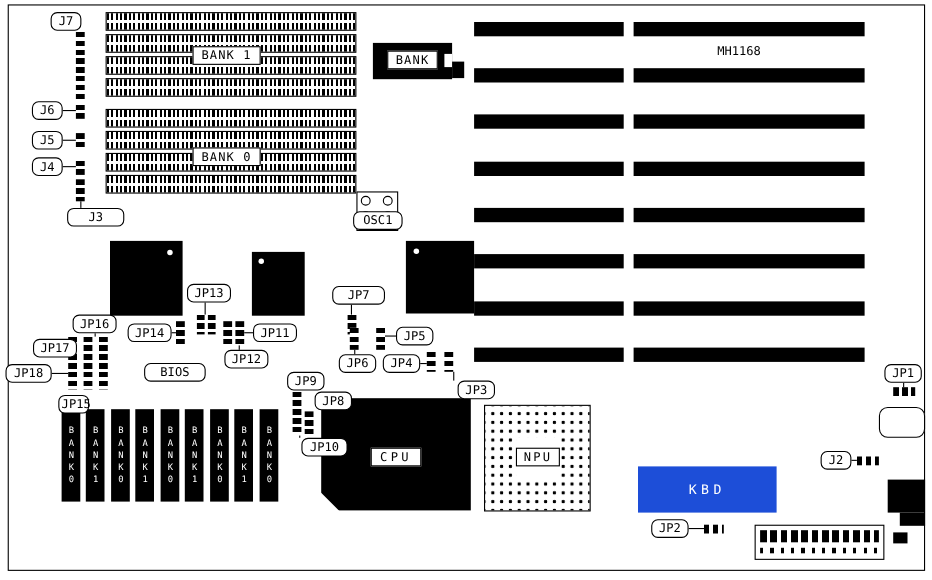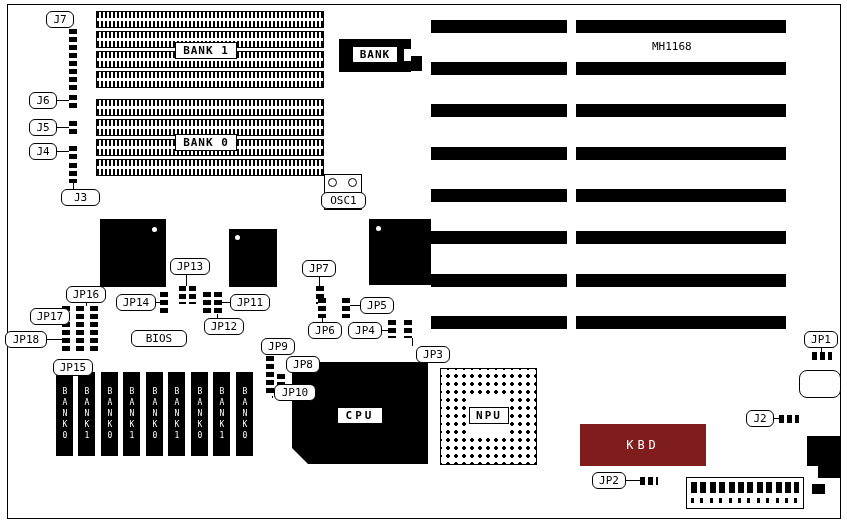--- a/index.html
+++ b/index.html
@@ -23,36 +23,36 @@
   .vhdr { position:absolute; width:8px; background:repeating-linear-gradient(to bottom, #000 0 5px, #fff 5px 8px); }
   .hhdr { position:absolute; height:8px; background:repeating-linear-gradient(to right, #000 0 5px, #fff 5px 8px); }
   .callout {
     position:absolute; background:#fff; border:1px solid #000; border-radius:6px;
     font-size:11px; line-height:15px; height:17px; text-align:center;
     z-index:6; white-space:nowrap; padding:0 2px;
   }
   .sqlabel {
     position:absolute; background:#fff; border:1px solid #000;
     font-size:11px; line-height:15px; height:17px; text-align:center;
-    z-index:6; white-space:nowrap; letter-spacing:1px; padding:0 2px;font-weight:bold;
+    z-index:6; white-space:nowrap; letter-spacing:1px; padding:0 2px;
   }
   .line { position:absolute; background:#000; z-index:5; }
   .dot { position:absolute; width:5px; height:5px; border-radius:50%; background:#fff; z-index:2; }
   .circle { position:absolute; width:9px; height:9px; border-radius:50%; border:1px solid #000; background:#fff; }
   .oscbox { position:absolute; border:1px solid #000; background:#fff; }
   .cpu { position:absolute; background:#000; }
   .cpu-notch { position:absolute; left:-1px; bottom:-1px; width:0; height:0;
     border-bottom:18px solid #fff; border-right:18px solid transparent; }
   .npu {
     position:absolute; border:1px solid #000; background-color:#fff;
     background-image:radial-gradient(#000 1.6px, rgba(0,0,0,0) 1.8px);
     background-size:8px 8px; background-position:3px 3px;
   }
   .npu-core { position:absolute; background:#fff; }
-  .kbd { position:absolute; background:#7f1d1d; color:#fff; display:flex;
+  .kbd { position:absolute; background:#1d4ed8; color:#fff; display:flex;
     align-items:center; justify-content:center; font-size:12px; letter-spacing:4px; }
   .cachechip { position:absolute; width:17px; height:84px; background:#000; color:#fff;
     display:flex; align-items:center; justify-content:center; }
   .cachechip span { writing-mode:vertical-rl; text-orientation:upright;
     font-size:8px; letter-spacing:2px; line-height:1; }
   .pwrconn { position:absolute; border:1px solid #000; background:#fff; }
   .pwrpins { position:absolute; left:4px; top:4px; right:4px; height:11px;
     background:repeating-linear-gradient(to right, #000 0 6px, rgba(0,0,0,0) 6px 9.4px); }
   .pwrticks { position:absolute; left:4px; top:20px; right:4px; height:5px;
     background:repeating-linear-gradient(to right, #000 0 3px, rgba(0,0,0,0) 3px 9.4px); }
@@ -125,28 +125,28 @@
   <div class="callout" style="left:29px;top:119px;width:28px">J5</div>
   <div class="line" style="left:57px;top:127px;width:12px;height:1px"></div>
   <div class="vhdr" style="left:69px;top:121px;height:13px"></div>
 
   <div class="callout" style="left:29px;top:143px;width:28px">J4</div>
   <div class="line" style="left:57px;top:151px;width:12px;height:1px"></div>
   <div class="vhdr" style="left:69px;top:146px;height:13px"></div>
 
   <div class="vhdr" style="left:69px;top:163px;height:20px"></div>
   <div class="line" style="left:73px;top:183px;width:1px;height:6px"></div>
-  <div class="callout" style="left:61px;top:189px;width:39px">J3</div>
+  <div class="callout" style="left:61px;top:189px;width:52px">J3</div>
 
   <div class="callout" style="left:170px;top:258px;width:40px">JP13</div>
   <div class="line" style="left:186px;top:275px;width:1px;height:11px"></div>
   <div class="vhdr" style="left:179px;top:286px;height:18px;width:7px"></div>
   <div class="vhdr" style="left:189px;top:286px;height:18px;width:7px"></div>
 
-  <div class="callout" style="left:302px;top:260px;width:34px">JP7</div>
+  <div class="callout" style="left:302px;top:260px;width:48px">JP7</div>
   <div class="line" style="left:319px;top:277px;width:1px;height:9px"></div>
   <div class="vhdr" style="left:316px;top:286px;height:18px"></div>
 
   <div class="callout" style="left:116px;top:294px;width:40px">JP14</div>
   <div class="line" style="left:156px;top:302px;width:4px;height:1px"></div>
   <div class="vhdr" style="left:160px;top:292px;height:22px"></div>
 
   <div class="vhdr" style="left:203px;top:292px;height:22px"></div>
   <div class="vhdr" style="left:214px;top:292px;height:22px"></div>
   <div class="callout" style="left:230px;top:294px;width:40px">JP11</div>
@@ -166,32 +166,32 @@
   <div class="vhdr" style="left:388px;top:320px;height:18px"></div>
   <div class="vhdr" style="left:404px;top:320px;height:18px"></div>
   <div class="callout" style="left:416px;top:346px;width:34px">JP3</div>
   <div class="line" style="left:412px;top:338px;width:1px;height:8px"></div>
 
   <div class="callout" style="left:66px;top:286px;width:40px">JP16</div>
   <div class="line" style="left:86px;top:303px;width:1px;height:3px"></div>
   <div class="callout" style="left:30px;top:308px;width:40px">JP17</div>
   <div class="callout" style="left:5px;top:331px;width:42px">JP18</div>
   <div class="line" style="left:47px;top:339px;width:15px;height:1px"></div>
-  <div class="callout" style="left:53px;top:359px;width:40px">JP15</div>
+  <div class="callout" style="left:53px;top:359px;width:28px">JP15</div>
   <div class="vhdr" style="left:62px;top:306px;height:48px"></div>
   <div class="vhdr" style="left:76px;top:306px;height:48px"></div>
   <div class="vhdr" style="left:90px;top:306px;height:48px"></div>
 
   <div class="callout" style="left:131px;top:330px;width:56px">BIOS</div>
 
   <div class="callout" style="left:261px;top:338px;width:34px">JP9</div>
   <div class="callout" style="left:286px;top:356px;width:34px">JP8</div>
   <div class="vhdr" style="left:266px;top:356px;height:40px"></div>
   <div class="vhdr" style="left:277px;top:374px;height:22px"></div>
-  <div class="callout" style="left:274px;top:384px;width:42px">JP10</div>
+  <div class="callout" style="left:274px;top:398px;width:42px">JP10</div>
   <div class="line" style="left:272px;top:396px;width:1px;height:2px"></div>
 
   <div class="cachechip" style="left:56px;top:372px">
       <span>BANK0</span>
     </div>
   <div class="cachechip" style="left:78px;top:372px">
       <span>BANK1</span>
     </div>
   <div class="cachechip" style="left:101px;top:372px">
       <span>BANK0</span>

